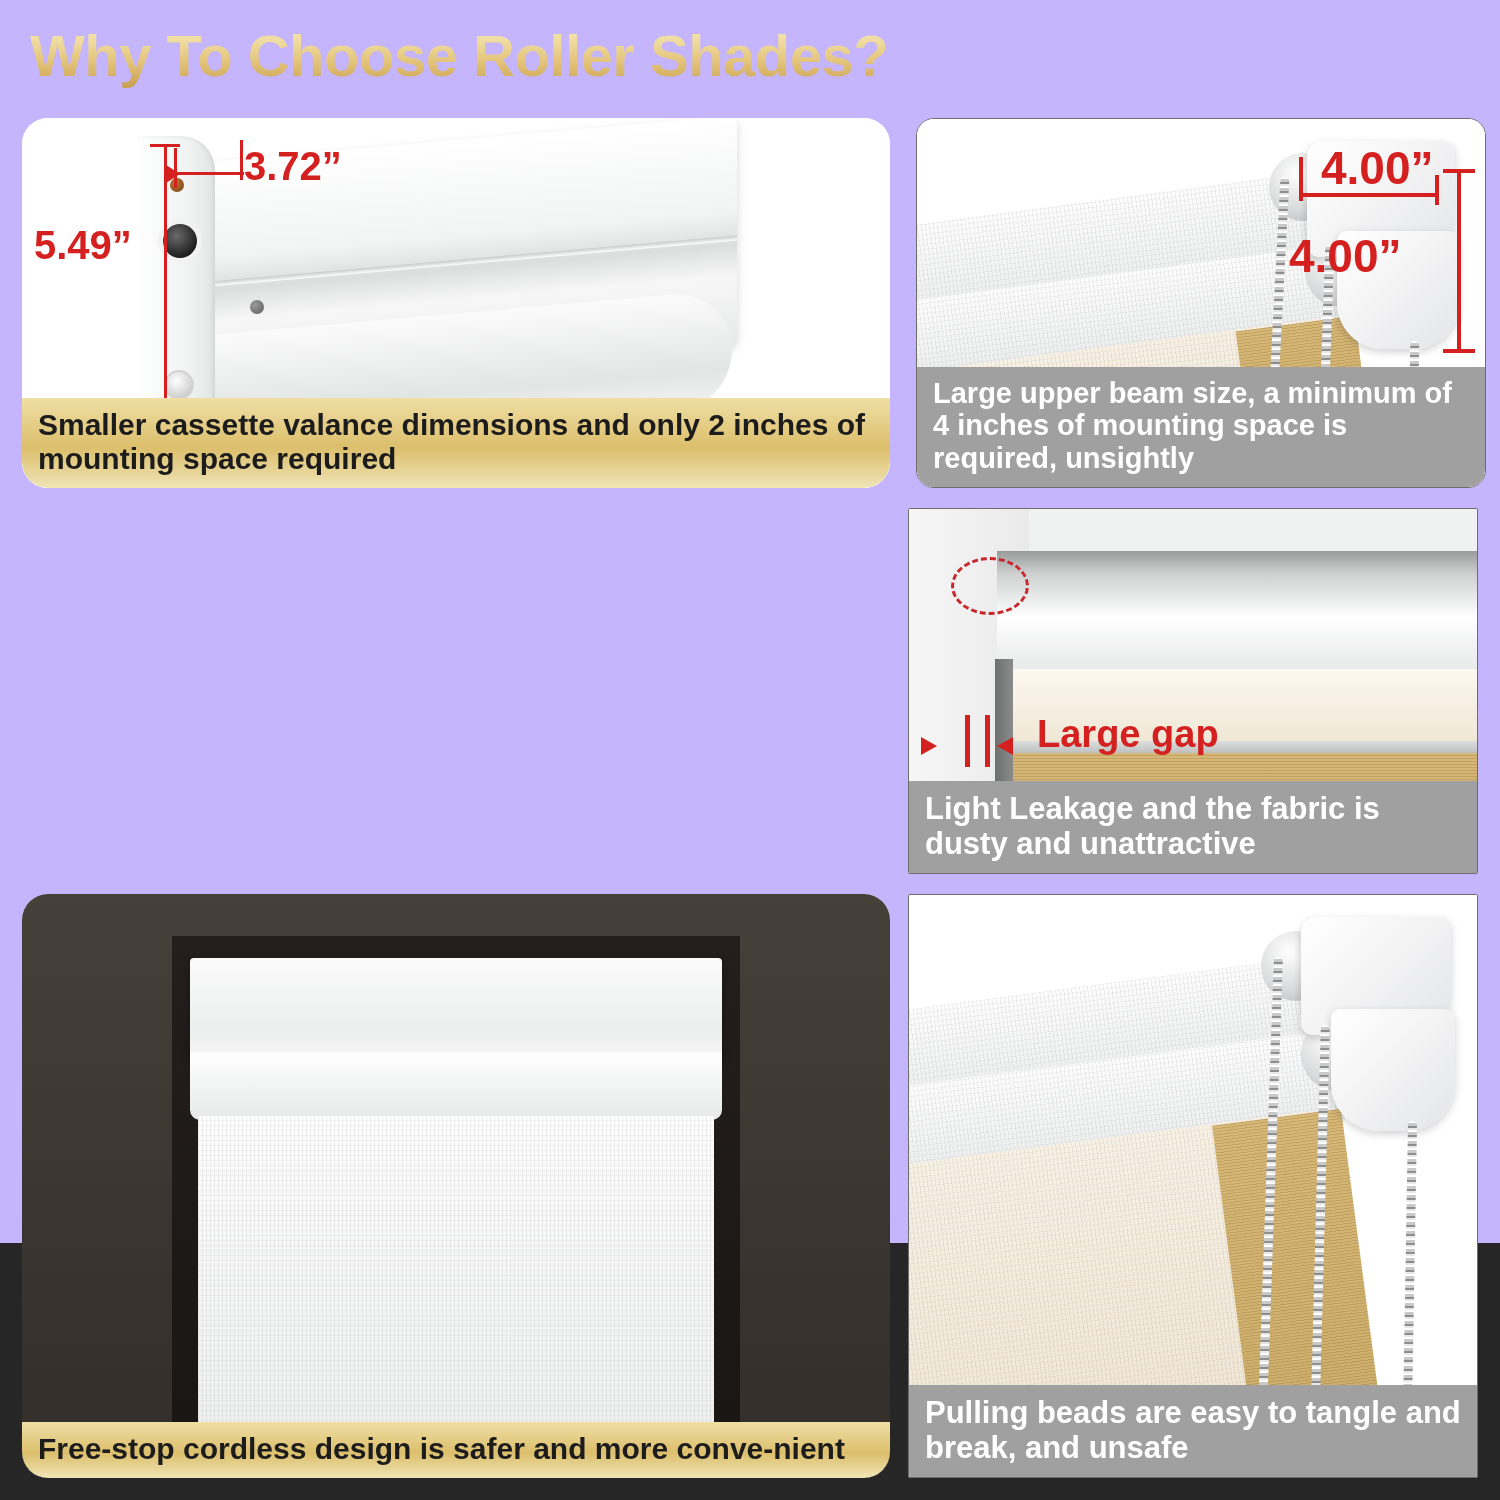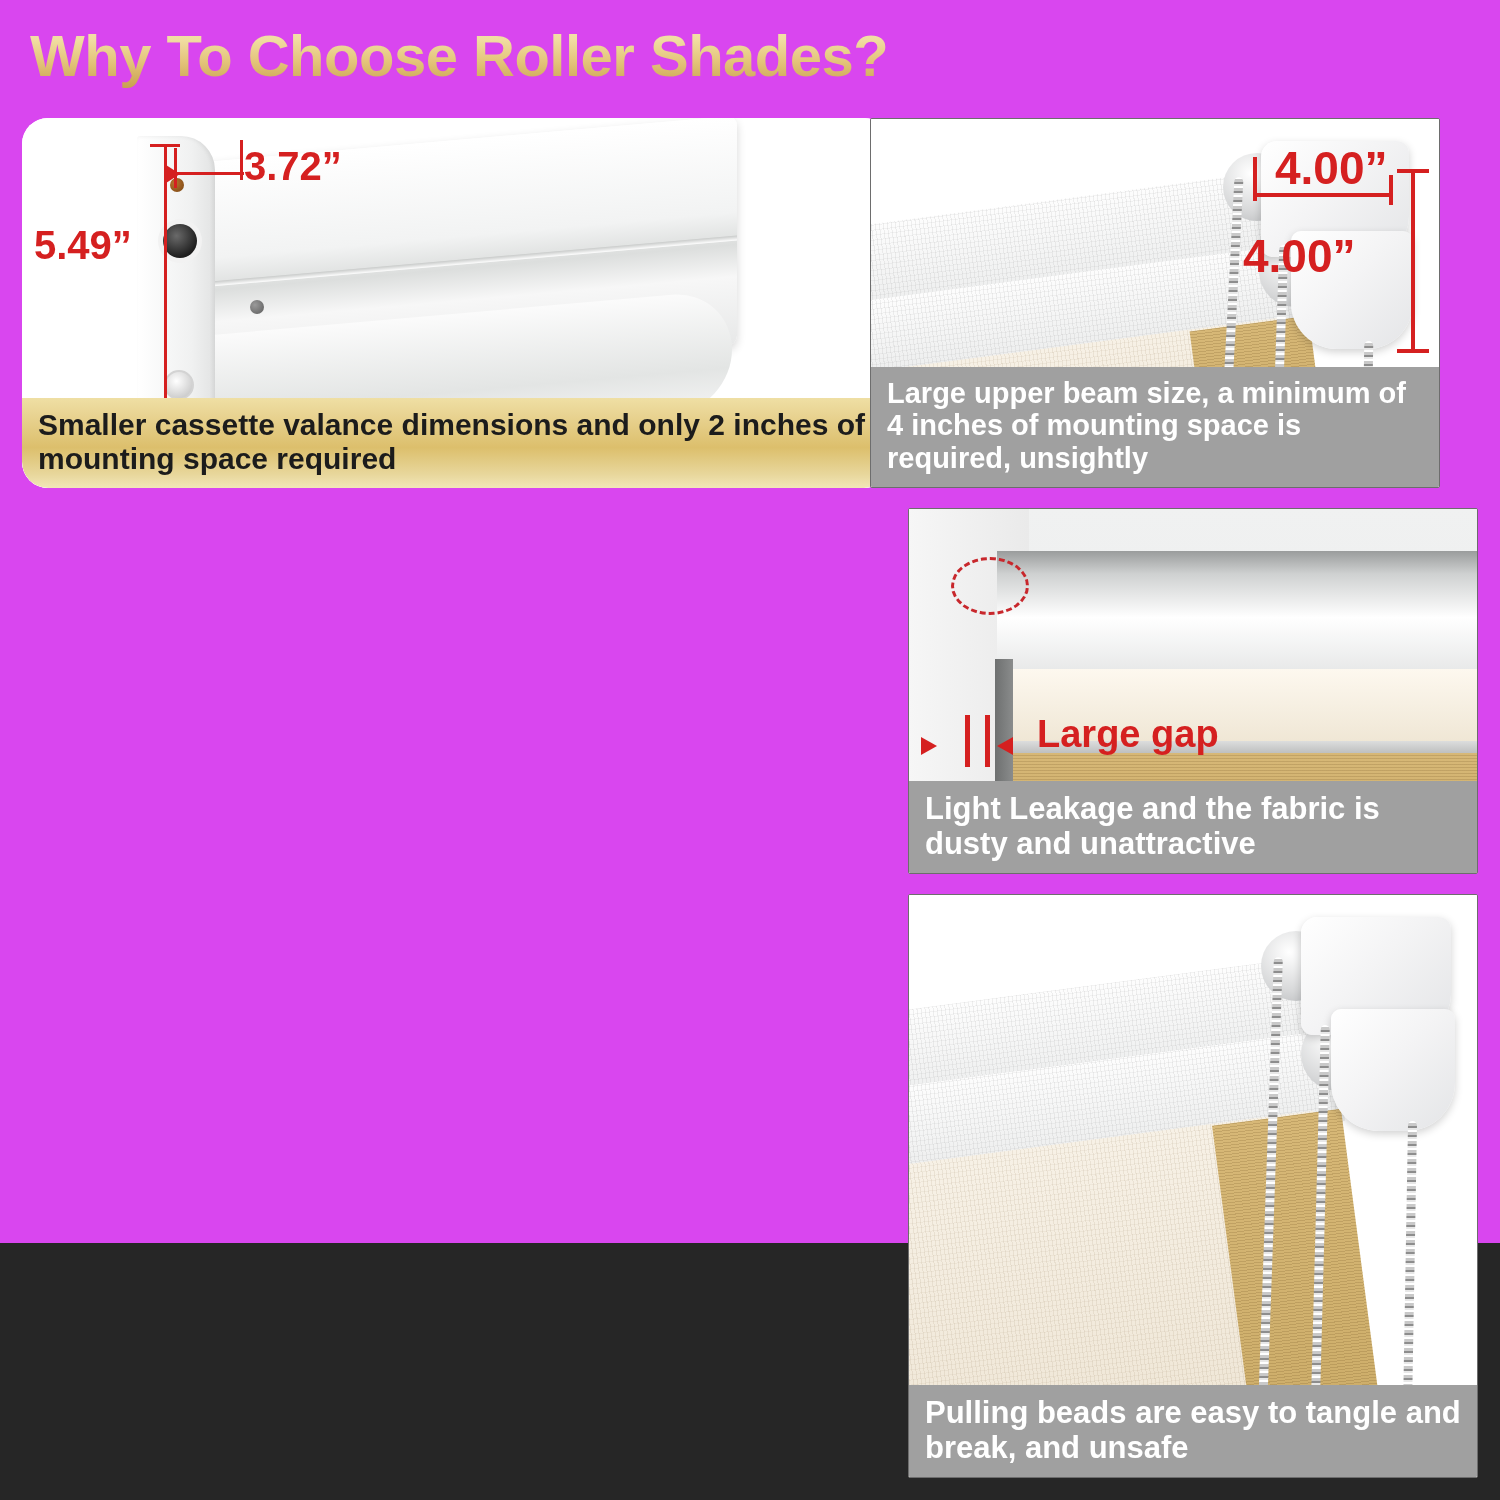--- a/index.html
+++ b/index.html
@@ -4,21 +4,21 @@
 <style>
   * { box-sizing: border-box; margin: 0; padding: 0; }
 
   html, body {
     width: 1500px; height: 1500px;
     background: #262626;
     font-family: "Liberation Sans", sans-serif;
     overflow: hidden;
   }
 
-  .page { position: relative; width: 1500px; height: 1243px; background: #d946ef; }
+  .page { position: relative; width: 1500px; height: 1243px; background: #c4b5fd; }
 
   
   .title {
     position: absolute; left: 30px; top: 22px;
     font-size: 58px; font-weight: bold; letter-spacing: -0.5px;
     background: linear-gradient(180deg,#f6e7b0 0%,#f0dca0 28%,#e3c379 60%,#c79f4e 100%);
     -webkit-background-clip: text; background-clip: text;
     -webkit-text-fill-color: transparent; color: #e0c379;
     white-space: nowrap;
   }
@@ -227,21 +227,21 @@
 
         <div class="rline" style="left:142px; top:26px; width:3px; height:296px;"></div>
         <div class="rline" style="left:128px; top:26px; width:30px; height:3px;"></div>
         <div class="rline" style="left:128px; top:319px; width:30px; height:3px;"></div>
         <div class="rtext" style="left:12px; top:105px; font-size:40px;">5.49”</div>
       </div>
 
       <div class="cap gold">Smaller cassette valance dimensions and only 2 inches of mounting space required</div>
     </div>
 
-    <div class="panel bad" style="left:870px; top:118px; width:570px; height:370px;">
+    <div class="panel bad" style="left:916px; top:118px; width:570px; height:370px;border-radius:18px;">
       <div class="photo" style="background:#ffffff;">
 
         <div class="beam-top fab-white" style="left:-430px; top:50px; width:850px; height:92px;"></div>
         <div class="beam-fab fab-white" style="left:-430px; top:126px; width:850px; height:80px;"></div>
         <div class="beam-fab fab-cream" style="left:-430px; top:198px; width:850px; height:170px;"></div>
         <div class="beam-fab fab-tan" style="left:330px; top:196px; width:120px; height:190px;"></div>
 
         <div class="roller-end" style="left:352px; top:34px; width:68px; height:68px;"></div>
         <div class="roller-end" style="left:388px; top:116px; width:72px; height:72px;"></div>
 
@@ -283,20 +283,42 @@
         <div class="arrowR" style="left:12px; top:228px;"></div>
         <div class="rline" style="left:56px; top:206px; width:5px; height:52px;"></div>
         <div class="rline" style="left:76px; top:206px; width:5px; height:52px;"></div>
         <div class="arrowL" style="left:88px; top:228px;"></div>
         <div class="rtext" style="left:128px; top:204px; font-size:38px; font-weight:bold;">Large gap</div>
       </div>
 
       <div class="cap gray" style="font-size:31px;">Light Leakage and the fabric is dusty and unattractive</div>
     </div>
 
+    <div class="panel good" style="left:22px; top:894px; width:868px; height:584px;">
+      <div class="photo">
+        <div class="p5-wall"></div>
+        <div class="p5-recess"></div>
+
+        <div class="p5-glass">
+          
+          
+          
+          
+        </div>
+
+        <div class="p5-valance fab-white"></div>
+        <div class="p5-valance2 fab-white"></div>
+        <div class="p5-shade fab-white"></div>
+        <div class="p5-rail"></div>
+        <div class="p5-tab"></div>
+
+      </div>
+
+      <div class="cap gold">Free-stop cordless design is safer and more conve-nient</div>
+    </div>
 
     <div class="panel bad" style="left:908px; top:894px; width:570px; height:584px;">
       <div class="photo" style="background:#ffffff;">
 
         <div class="beam-top fab-white" style="left:-430px; top:58px; width:860px; height:96px;"></div>
         <div class="beam-fab fab-white" style="left:-430px; top:134px; width:860px; height:92px;"></div>
         <div class="beam-fab fab-cream" style="left:-430px; top:214px; width:860px; height:400px;"></div>
         <div class="beam-fab fab-tan" style="left:330px; top:212px; width:130px; height:430px;"></div>
 
         <div class="roller-end" style="left:352px; top:36px; width:70px; height:70px;"></div>

